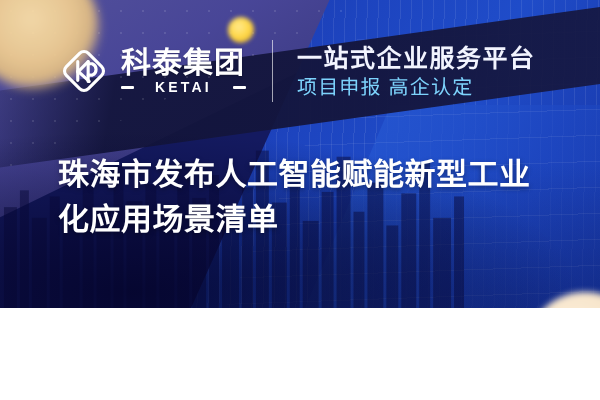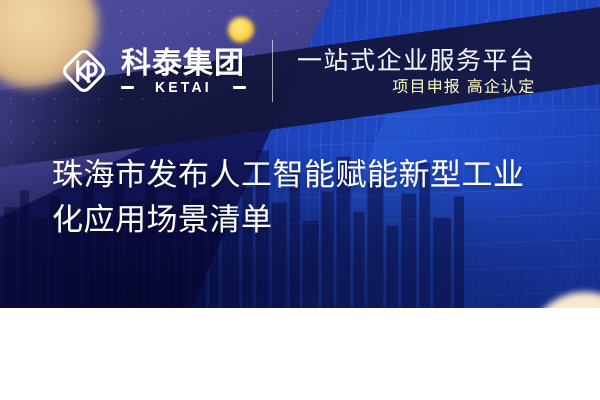--- a/index.html
+++ b/index.html
@@ -250,45 +250,44 @@
   }
 
   .tagline {
     display: flex;
     flex-direction: column;
     gap: 6px;
   }
   .tagline-main {
     color: #f2f4ff;
     font-size: 25px;
-    font-weight: 400;
+    font-weight: 700;
     letter-spacing: 1.5px;
     line-height: 1;
     white-space: nowrap;
   }
   .tagline-sub {
-    color: #fef9c3;
-    font-size: 16px;
+    color: #7dd3fc;
+    font-size: 20px;
     font-weight: 400;
     letter-spacing: 1.2px;
     line-height: 1;
     white-space: nowrap;
-    text-align: right;
   }
 
   
   .headline {
     position: absolute;
-    left: 52px;
+    left: 58px;
     top: 152px;
     width: 492px;
     z-index: 5;
     color: #ffffff;
     font-size: 31px;
-    font-weight: 400;
+    font-weight: 700;
     line-height: 1.46;
     letter-spacing: .5px;
     text-shadow: 0 2px 5px rgba(0,0,0,.35);
   }
 </style>
 </head>
 <body>
 
 <div class="banner">
 

